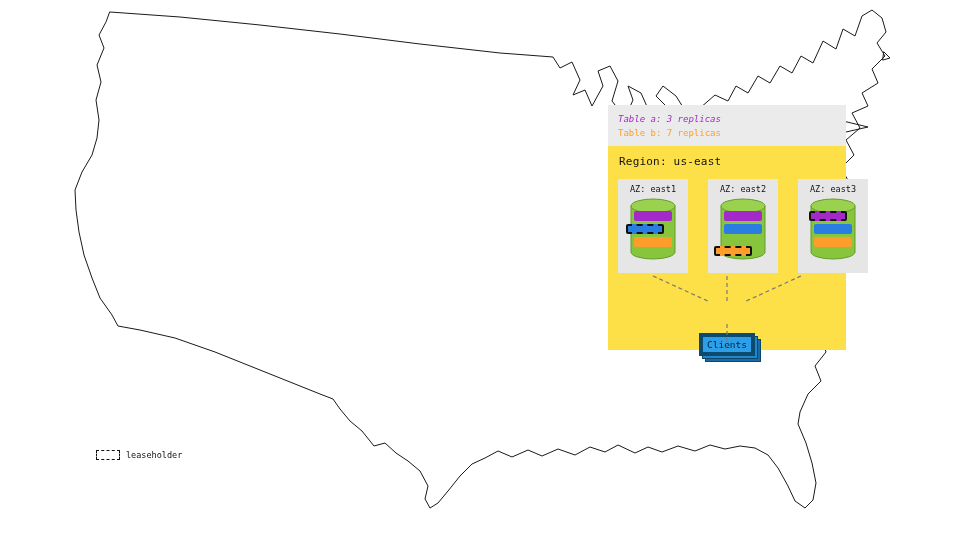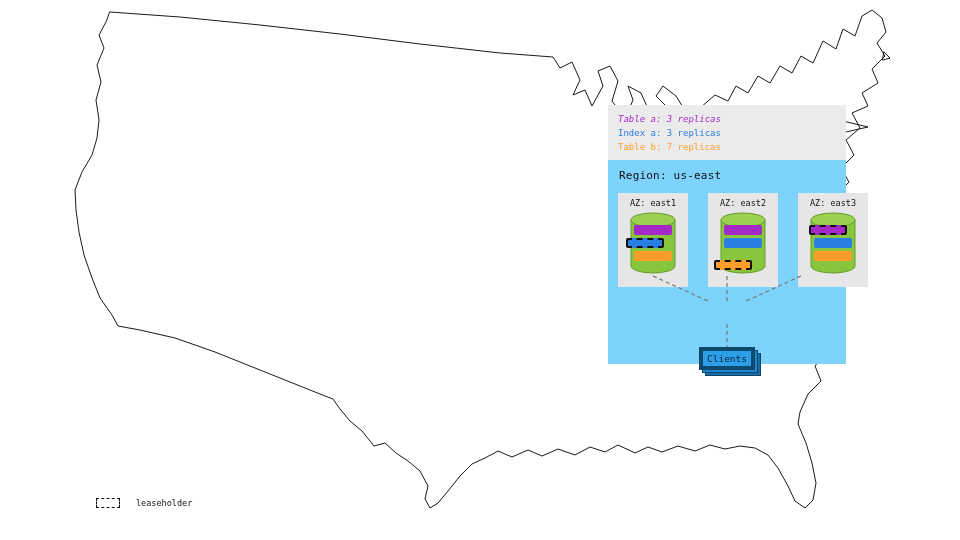--- a/index.html
+++ b/index.html
@@ -8,21 +8,21 @@
     position:relative; background:#ffffff; overflow:hidden;
     font-family:"DejaVu Sans Mono", monospace; color:#111;
   }
   .map-svg { position:absolute; left:0; top:0; z-index:1; }
 
   .overlay { position:absolute; left:608px; top:105px; width:238px; z-index:2; }
 
   .legend-panel { background:#ebebeb; padding:7px 10px 6px 10px; }
   .legend-line { font-size:9px; line-height:14px; white-space:pre; }
 
-  .region-panel { position:relative; background:#7dd3fc; height:204px; }
+  .region-panel { position:relative; background:#fde047; height:204px; }
   .region-label { position:absolute; left:11px; top:9px; font-size:11px; letter-spacing:0.2px; }
 
   .az-row { position:absolute; left:10px; top:33px; display:flex; gap:20px; }
   .az-box { width:70px; height:94px; background:#e6e6e6; position:relative; }
   .az-label { text-align:center; font-size:8.5px; line-height:12px; padding-top:4px; }
 
   .cyl-wrap { position:relative; width:50px; height:64px; margin:2px auto 0; }
   .cyl-svg { position:absolute; left:0; top:0; overflow:visible; }
   .bar { position:absolute; left:6px; width:38px; height:10px; border-radius:2px; z-index:2; }
   .bar.b0 { top:14px; } .bar.b1 { top:27px; } .bar.b2 { top:40px; }
@@ -43,21 +43,21 @@
   .clients-shadow.s1 { left:3px; top:3px; background:#1f86c9; }
   .clients-face {
     position:absolute; left:0; top:0; width:56px; height:23px;
     background:#2d9fe8; border:4px solid #0c4a6e;
     display:flex; align-items:center; justify-content:center;
     font-size:9.5px; color:#042338;
   }
 
   .connector-svg { position:absolute; left:0; top:0; z-index:3; pointer-events:none; }
 
-  .map-legend { position:absolute; left:96px; top:450px; display:flex; align-items:center; gap:16px; z-index:2;margin-top:48px; }
+  .map-legend { position:absolute; left:96px; top:450px; display:flex; align-items:center; gap:6px; z-index:2; }
   .map-legend .swatch { width:24px; height:10px; background:#fff; border:1.5px dashed #111; }
   .map-legend .lbl { font-size:8.5px; }
 </style>
 </head>
 <body>
 
 <svg class="map-svg" width="960" height="540" viewBox="0 0 960 540">
   <g fill="none" stroke="#1a1a1a" stroke-width="1" stroke-linejoin="round" stroke-linecap="round">
     <path d="M110,12 L180,17 L260,25 L340,34 L420,44 L500,53 L553,57
       L560,68 L572,62 L580,80 L573,95 L585,90 L592,106 L603,86 L598,71 L610,66 L618,81 L612,101 L625,118 L633,100 L628,86 L641,93 L649,111 L661,121 L668,108 L656,96 L663,86 L676,96 L686,112 L700,108
@@ -69,21 +69,20 @@
       L112,315 L100,298 L92,278 L84,255 L79,232 L76,210 L75,190 L82,172 L92,155 L97,138 L99,120 L96,100 L101,82 L97,65 L104,48 L99,35 L106,22 Z"></path>
     <path d="M843,121 L868,127 L846,132 Z"></path>
     <path d="M884,52 L890,58 L883,60 Z"></path>
   </g>
 </svg>
 
 <div class="overlay">
 
   <div class="legend-panel">
     <div class="legend-line" style="color: rgb(164, 41, 200); font-style: italic;">Table a: 3 replicas</div>
-    <div class="legend-line" style="color: rgb(42, 125, 225);">Index a: 3 replicas</div>
     <div class="legend-line" style="color: rgb(255, 157, 43);">Table b: 7 replicas</div>
   </div>
 
   <div class="region-panel">
     <div class="region-label">Region: us-east</div>
 
     <div class="az-row">
 
       <div class="az-box az-0">
         <div class="az-label">AZ: east1</div>

